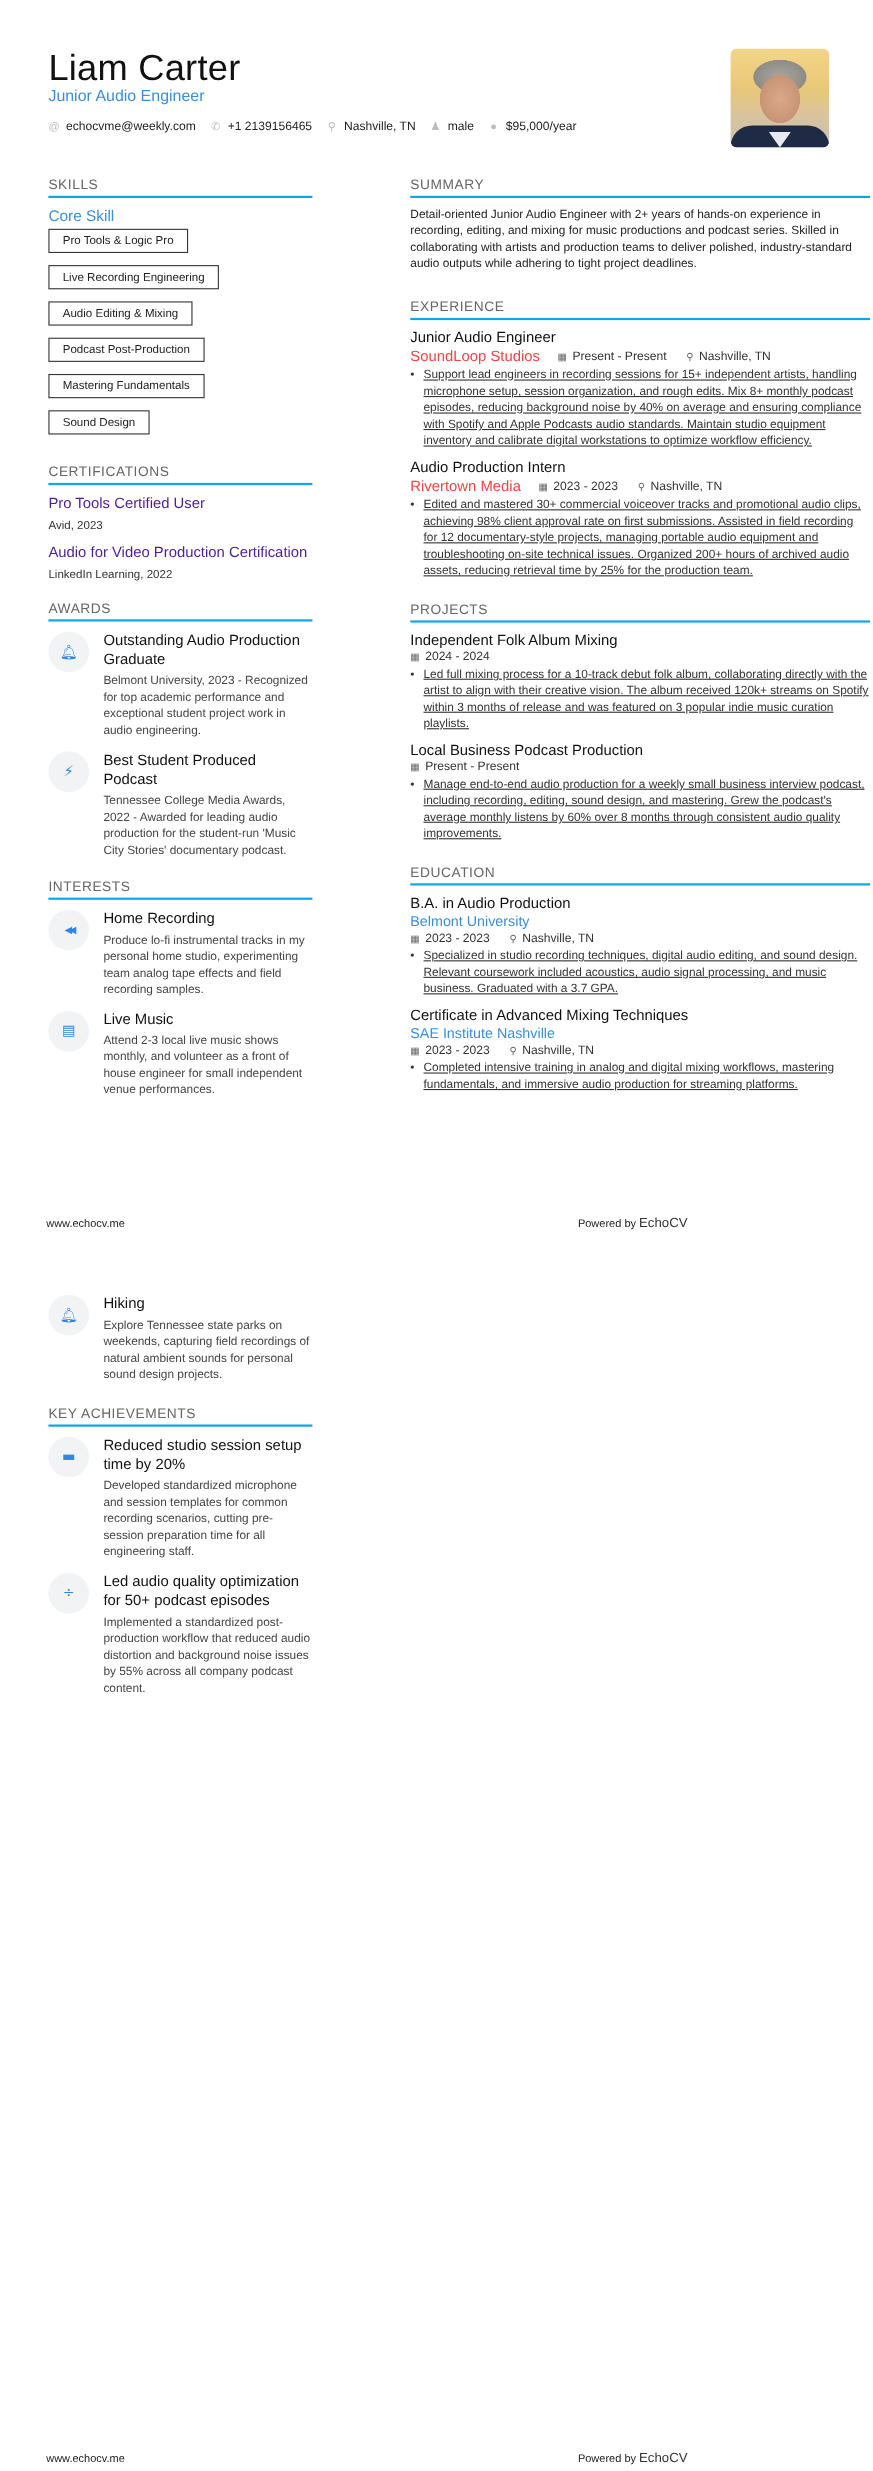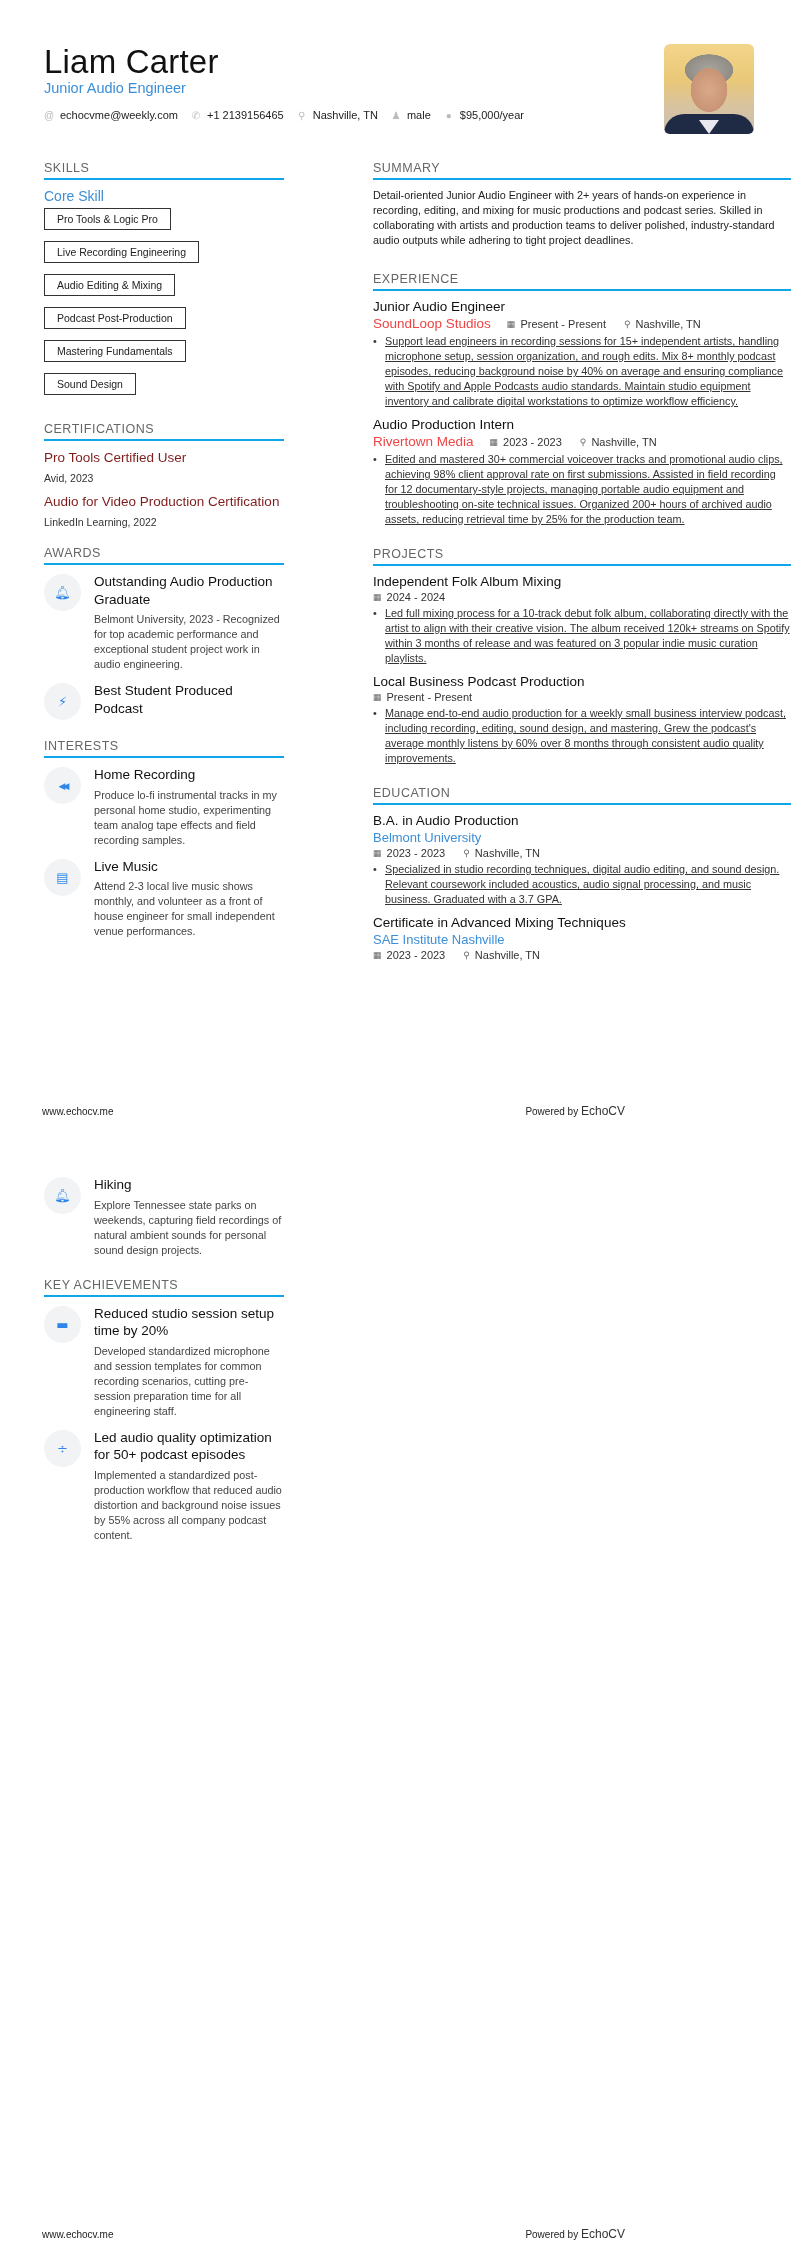--- a/index.html
+++ b/index.html
@@ -21,21 +21,21 @@
   .photo .shirt { position: absolute; left: 35px; bottom: 0; width: 20px; height: 14px; background: #e8e8ee; clip-path: polygon(0 0, 100% 0, 50% 100%); }
 
   .left { position: absolute; left: 44px; width: 240px; }
   .right { position: absolute; left: 338px; width: 418px; }
 
   .sec-title { font-family: "Liberation Sans", sans-serif; font-size: 12.5px; color: #666; letter-spacing: 0.5px; padding-bottom: 3px; border-bottom: 2px solid #0ea5e9; margin-bottom: 8px; }
   .blue-head { font-family: "Liberation Sans", sans-serif; font-size: 14px; color: #3b8ed8; margin-bottom: 4px; }
   .skill { display: inline-block; border: 1px solid #333; padding: 4px 12px; font-family: "Liberation Sans", sans-serif; font-size: 10.5px; color: #222; margin-bottom: 11px; }
   .skills-list { display: flex; flex-direction: column; align-items: flex-start; }
 
-  .cert-name { font-family: "Liberation Sans", sans-serif; font-size: 13.5px; color: #7f1d1d; line-height: 17px; }
+  .cert-name { font-family: "Liberation Sans", sans-serif; font-size: 13.5px; color: #4c1d95; line-height: 17px; }
   .cert-sub { font-family: "Liberation Sans", sans-serif; font-size: 10.5px; color: #333; margin: 6px 0 9px 0; }
 
   .icon-item { display: flex; margin-bottom: 10px; }
   .icon-circ { width: 37px; height: 37px; border-radius: 50%; background: #f1f3f5; flex-shrink: 0; display: flex; align-items: center; justify-content: center; margin-right: 13px; margin-top: 1px; color: #2f86e8; font-size: 13px; }
   .icon-body { flex: 1; }
   .item-title { font-family: "Liberation Sans", sans-serif; font-size: 13.5px; color: #111; line-height: 17.5px; margin-bottom: 4px; }
   .item-desc { font-family: "Liberation Sans", sans-serif; font-size: 10.8px; color: #444; line-height: 15px; }
 
   .summary { font-family: "Liberation Sans", sans-serif; font-size: 10.8px; color: #222; line-height: 15px; }
   .entry-title { font-family: "Liberation Sans", sans-serif; font-size: 13.5px; color: #111; margin-bottom: 2px; }
@@ -120,20 +120,21 @@
           <div class="item-title">Outstanding Audio Production Graduate</div>
           <div class="item-desc">Belmont University, 2023 - Recognized for top academic performance and exceptional student project work in audio engineering.</div>
         </div>
       </div>
       <div class="icon-item">
         <div class="icon-circ">
             <span>⚡︎</span>
           </div>
         <div class="icon-body">
           <div class="item-title">Best Student Produced Podcast</div>
+          <div class="item-desc">Tennessee College Media Awards, 2022 - Awarded for leading audio production for the student-run 'Music City Stories' documentary podcast.</div>
         </div>
       </div>
     </div>
 
     <div style="margin-top:18px;">
       <div class="sec-title">INTERESTS</div>
       <div class="icon-item">
         <div class="icon-circ" style="font-size:9px;letter-spacing:-3px;">
             <span>◀◀</span>
           </div>
@@ -254,20 +255,23 @@
         <div class="entry-meta">
           <span class="meta-part">
               <span class="meta-ic">▦</span>
               <span>2023 - 2023</span>
             </span>
           <span class="meta-part">
               <span class="meta-ic">⚲</span>
               <span>Nashville, TN</span>
             </span>
         </div>
+        <ul class="bullets">
+            <li>Completed intensive training in analog and digital mixing workflows, mastering fundamentals, and immersive audio production for streaming platforms.</li>
+          </ul>
       </div>
     </div>
   </div>
 
   <div class="footer" style="top:1104px;">
     <span>www.echocv.me</span>
     <span><span>Powered by </span><span class="brand">EchoCV</span></span>
   </div>
 </div>
 

